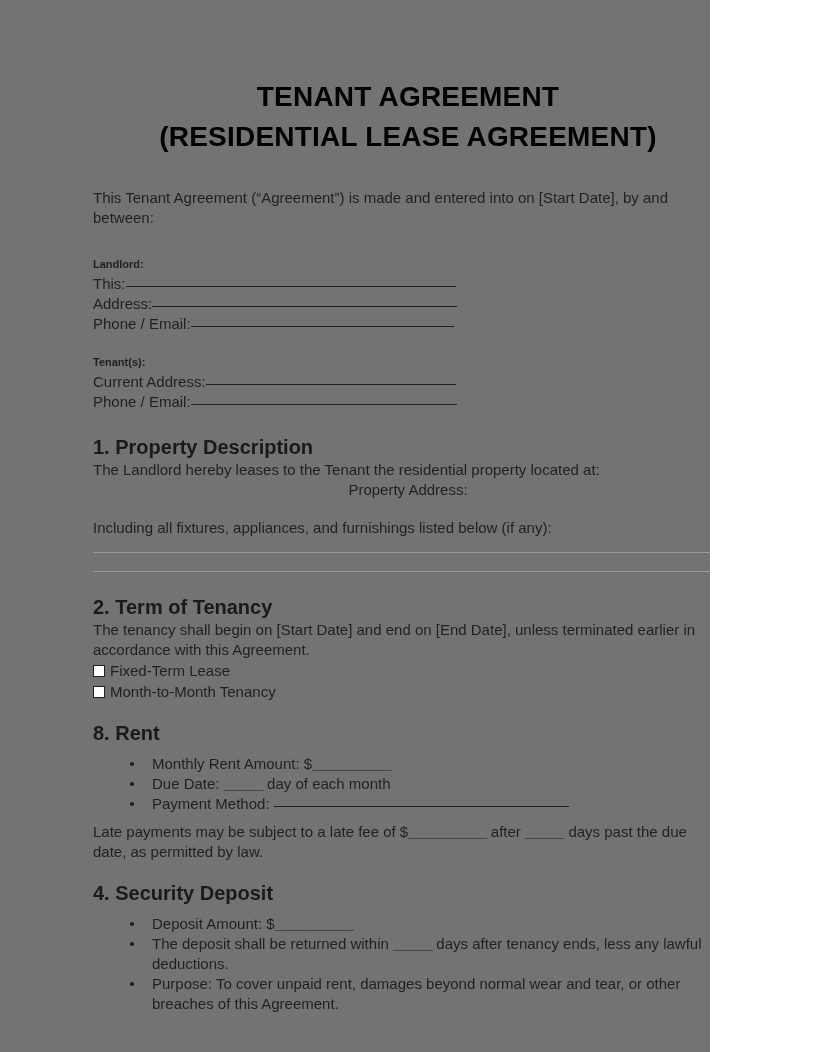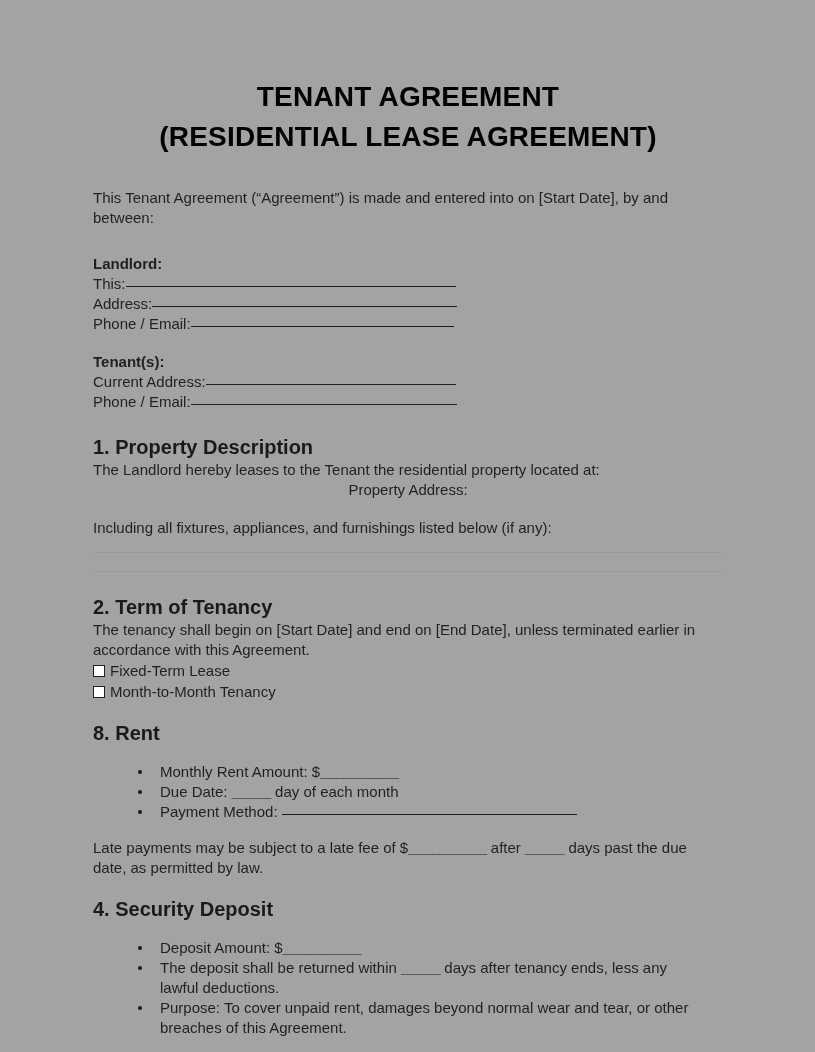--- a/index.html
+++ b/index.html
@@ -7,23 +7,23 @@
     margin: 0;
     padding: 0;
     background: #ffffff;
   }
   body {
     font-family: "Liberation Sans", "DejaVu Sans", sans-serif;
     color: #231f20;
   }
   .page {
     position: relative;
-    width: 815px;
+    width: 710px;
     height: 1052px;
-    background: #a3a3a3;
+    background: #737373;
     overflow: hidden;
     box-sizing: border-box;
   }
   .content {
     position: absolute;
     left: 93px;
     top: 0;
     width: 630px;
   }
 
@@ -50,21 +50,21 @@
   .para.intro { padding-top: 32px; }
   .b { font-weight: normal; text-align: center; }
 
   .spacer-18 { height: 18px; }
   .spacer-14 { height: 14px; }
   .spacer-22 { height: 22px; }
   .spacer-26 { height: 26px; }
 
   
   .party-head {
-    font-size: 15px;
+    font-size: 11px;
     line-height: 20px;
     font-weight: bold;
     margin: 0;
   }
   .field-row {
     font-size: 15px;
     line-height: 20px;
     white-space: nowrap;
     margin: 0;
   }
@@ -104,21 +104,21 @@
     width: 10px;
     height: 10px;
     border: 1.4px solid #231f20;
     vertical-align: -1px;
     margin-right: 5px;
     background: #ffffff;
   }
 
   
   .bullets {
-    margin: 16px;
+    margin: 8px;
     padding: 0;
     list-style: none;
   }
   .bullets li {
     position: relative;
     font-size: 15px;
     line-height: 20px;
     padding-left: 51px;
     margin: 0;
   }

